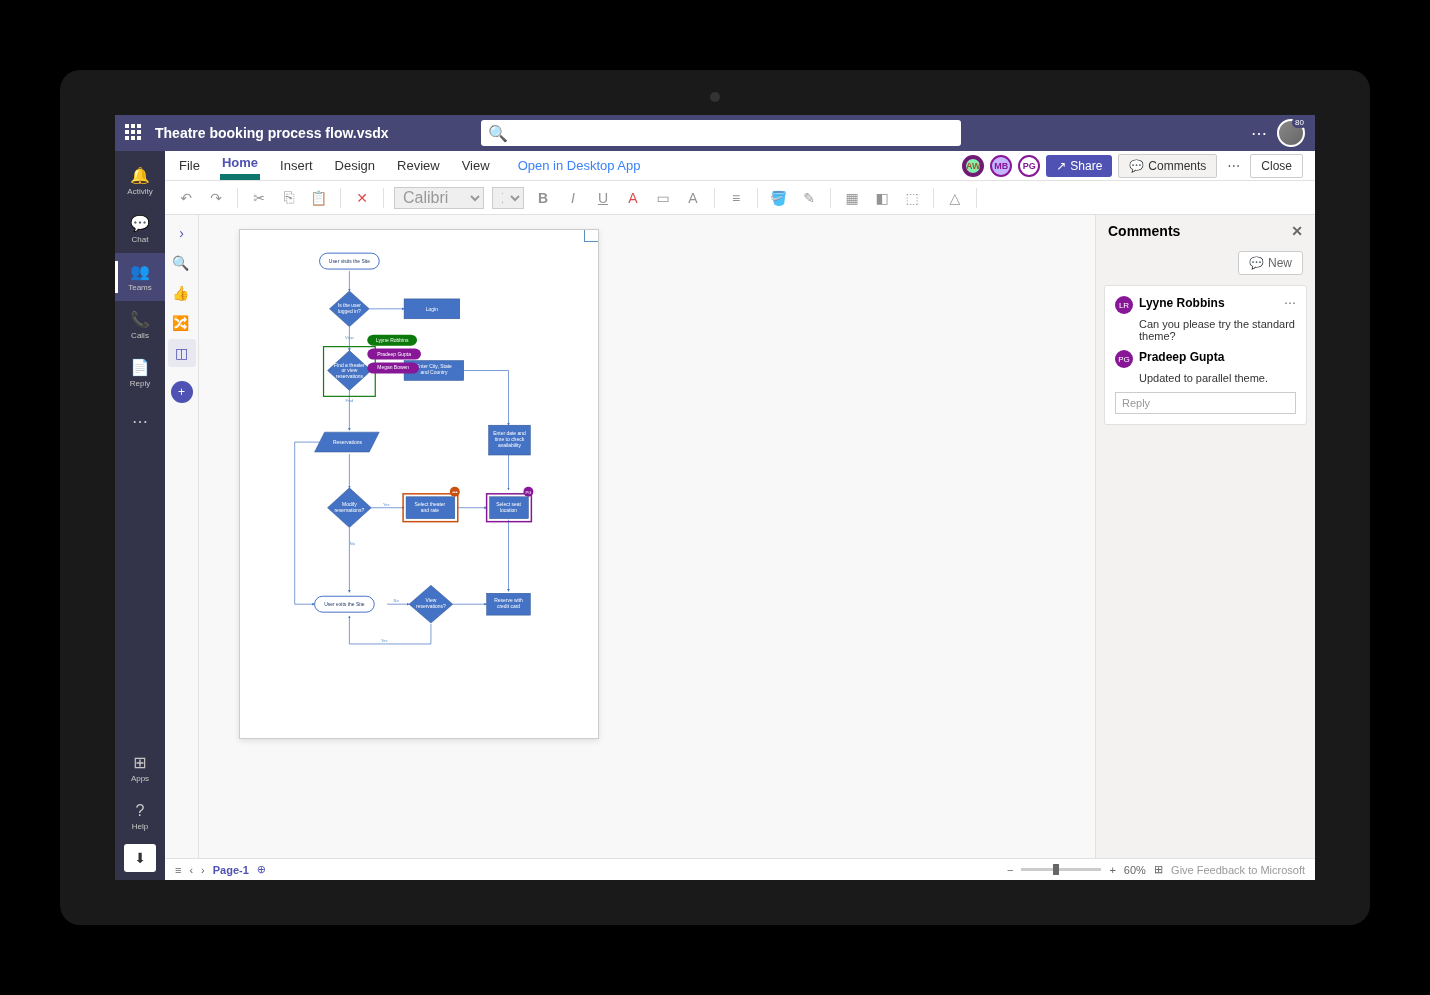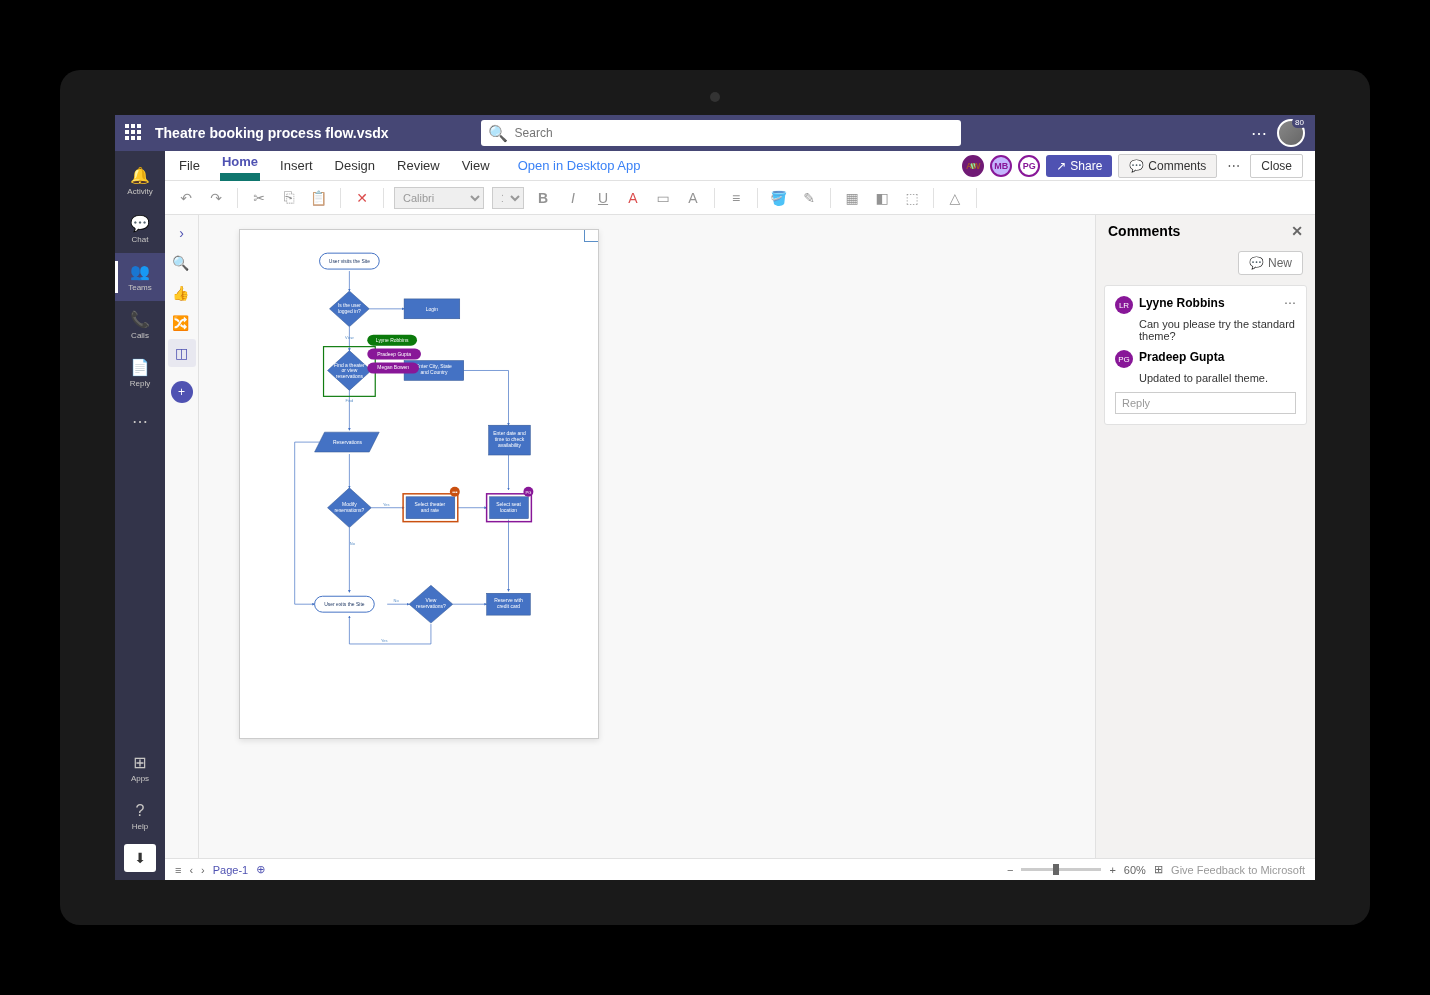--- a/index.html
+++ b/index.html
@@ -20,34 +20,34 @@
 .apprail { width:50px; background:#33344a; display:flex; flex-direction:column; align-items:center; padding-top:6px; color:#c8c6c4; font-size:8px; }
 .rail-item { width:100%; height:48px; display:flex; flex-direction:column; align-items:center; justify-content:center; gap:2px; cursor:pointer; position:relative; }
 .rail-item.active { background:#464775; }
 .rail-item.active::before { content:''; position:absolute; left:0; top:8px; bottom:8px; width:3px; background:#fff; }
 .rail-icon { font-size:16px; }
 .rail-spacer { flex:1; }
 .dl-btn { width:32px; height:28px; margin:4px auto 8px; background:#fff; color:#333; display:flex; align-items:center; justify-content:center; border-radius:3px; font-size:14px; }
 .workspace { flex:1; display:flex; flex-direction:column; overflow:hidden; }
 .menubar { height:30px; border-bottom:1px solid #e1e1e1; display:flex; align-items:center; padding:0 12px; gap:18px; font-size:13px; color:#333; }
 .menubar .tab { cursor:pointer; padding:4px 2px; }
-.menubar .tab.active { color:#4f52b2; border-bottom:8px solid #0f766e; font-weight:600; }
+.menubar .tab.active { color:#4f52b2; border-bottom:6px solid #0f766e; font-weight:600; }
 .open-desktop { color:#3b82f6; margin-left:8px; }
 .menubar-right { margin-left:auto; display:flex; align-items:center; gap:6px; }
 .presence { width:22px; height:22px; border-radius:50%; font-size:9px; font-weight:700; display:flex; align-items:center; justify-content:center; color:#fff; }
-.p-aw { background:#86efac; color:#a0522d; border:8px solid #701a75; }
+.p-aw { background:#86efac; color:#a0522d; border:4px solid #701a75; }
 .p-mb { background:#c4b5fd; color:#881798; border:2px solid #881798;text-align:center; }
 .p-pg { background:#fff; color:#881798; border:2px solid #881798; }
 .share-btn { background:#4f52b2; color:#fff; padding:4px 10px; border-radius:3px; font-size:12px; display:flex; align-items:center; gap:4px; }
 .comments-btn,.close-btn { padding:4px 10px; font-size:12px; border:1px solid #ccc; border-radius:2px; background:#fff; display:flex; align-items:center; gap:4px; }
 .comments-btn { background:#f3f2f1; }
 .ribbon { height:34px; border-bottom:1px solid #e1e1e1; display:flex; align-items:center; padding:0 10px; gap:8px; color:#666; }
 .ribbon-btn { width:22px; height:22px; display:flex; align-items:center; justify-content:center; cursor:pointer; font-size:14px; opacity:.7; }
 .ribbon-sep { width:1px; height:20px; background:#e1e1e1; margin:0 2px; }
-.font-sel { border:1px solid #ccc; height:22px; font-size:11px; padding:0 4px; color:#999; }
+.font-sel { border:1px solid #ccc; height:22px; font-size:16px; padding:0 4px; color:#999; }
 .content-area { flex:1; display:flex; overflow:hidden; }
 .left-tools { width:34px; background:#f8f8f8; border-right:1px solid #e1e1e1; display:flex; flex-direction:column; align-items:center; padding-top:4px; gap:2px; }
 .tool-item { width:28px; height:28px; display:flex; align-items:center; justify-content:center; cursor:pointer; font-size:14px; color:#4f52b2; border-radius:3px; }
 .tool-item.sel { background:#e8e8f0; }
 .tool-item.add { margin-top:12px; background:#4f52b2; color:#fff; border-radius:50%; width:22px; height:22px; font-size:12px;}
 .canvas-wrap { flex:1; background:#f8f8f8; position:relative; overflow:auto; display:flex; justify-content:flex-start; padding:14px 0 0 40px; }
 .page { width:360px; height:510px; background:#fff; border:1px solid #ccc; box-shadow:0 2px 6px rgba(0,0,0,.1); position:relative; }
 .dwnl-tab { position:absolute; top:0; right:0; width:14px; height:12px; border-bottom:1px solid #5b8fc7; border-left:1px solid #5b8fc7; }
 .diagram-title { text-align:center; font-size:11px; font-weight:700; color:#1f3864; padding:18px 0 10px; }
 .svgwrap { width:100%; height:460px; }
@@ -99,21 +99,20 @@
           <span></span>
           <span></span>
           <span></span>
           <span></span>
           <span></span>
           <span></span>
         </div>
   <div class="filename">Theatre booking process flow.vsdx</div>
   <div class="searchbox">
     <span>🔍</span>
-    <input placeholder="Search" style="">
   </div>
   <div class="titlebar-right">
     <span style="font-size:16px;">⋯</span>
     <div class="avatar-img">
             <span class="badge-txt">80</span>
           </div>
   </div>
 </div>
 
 <div class="main">
@@ -335,21 +334,21 @@
       <div class="c-text">Updated to parallel theme.</div>
       <div class="c-reply">Reply</div>
     </div>
   </div>
 </div>
 
 <div class="statusbar">
   <span>≡</span>
   <span>‹</span>
   <span>›</span>
-  <span style="color:#4f52b2;font-weight:400;">Page-1</span>
+  <span style="color:#4f52b2;font-weight:700;">Page-1</span>
   <span style="color:#4f52b2;">⊕</span>
   <div class="sb-right">
     <span>−</span>
     <div class="zoom-slider">
                 <div class="zoom-thumb"></div>
               </div>
     <span>+</span>
     <span>60%</span>
     <span>⊞</span>
     <span style="color:#999;">Give Feedback to Microsoft</span>

